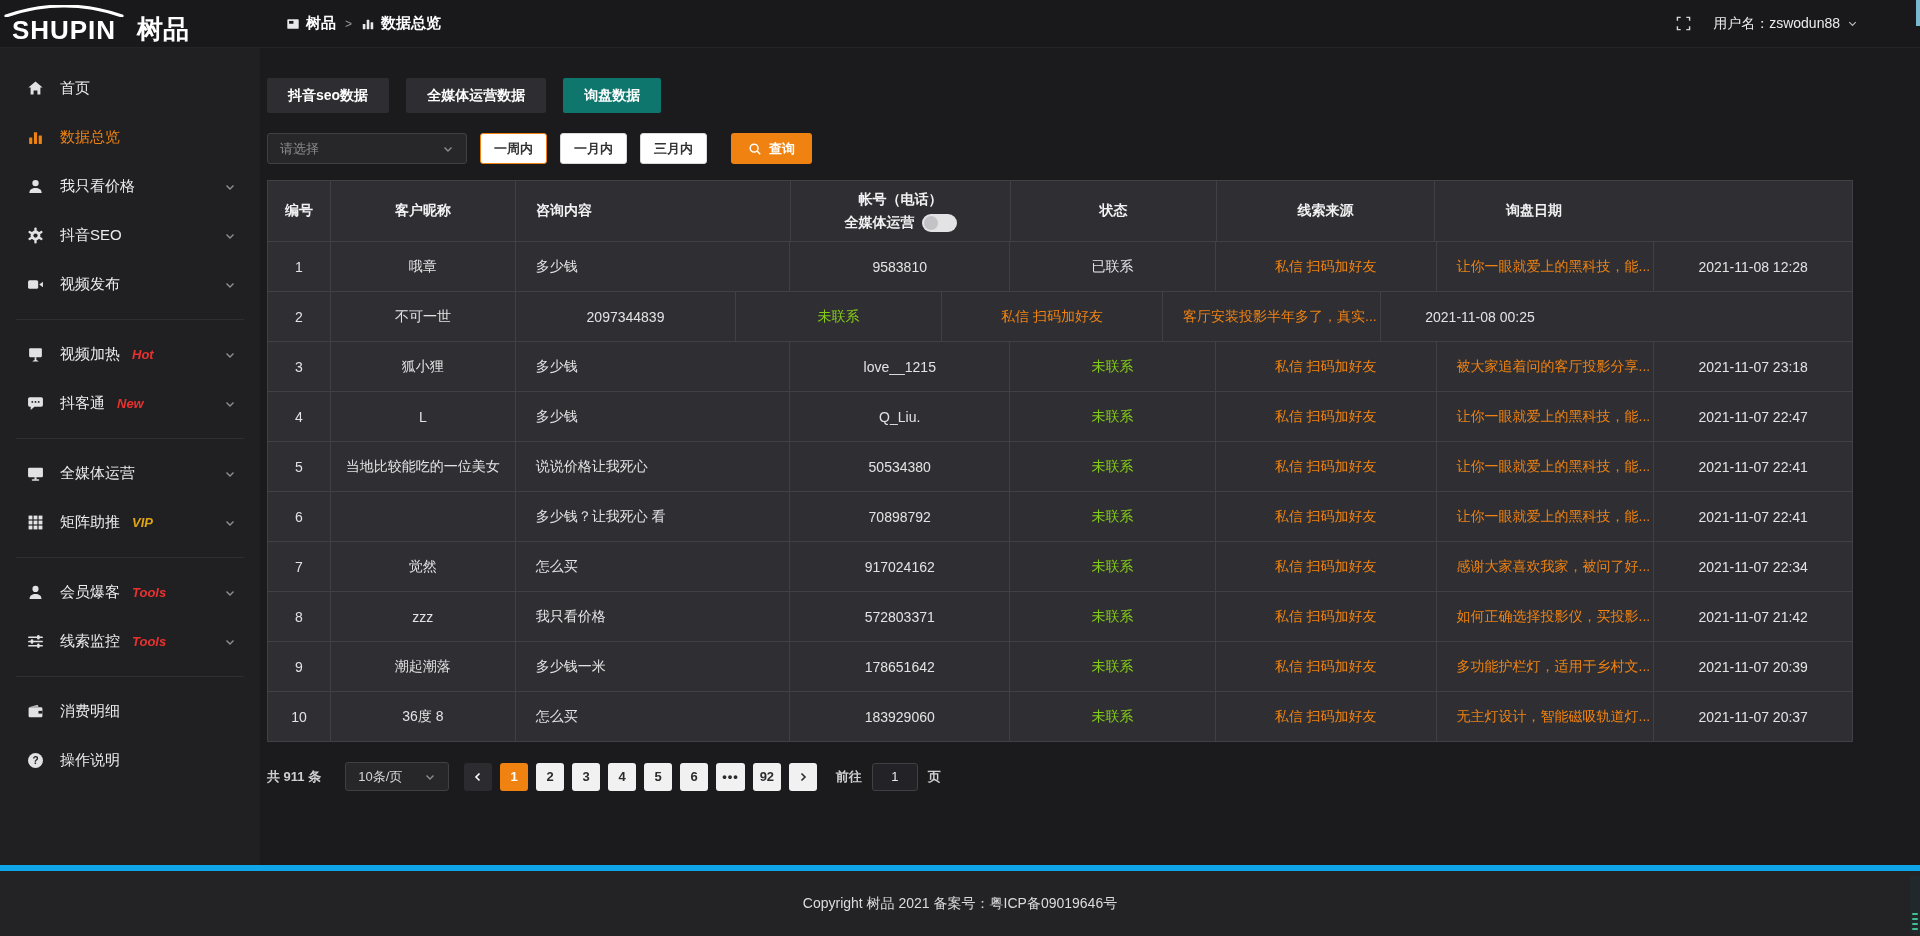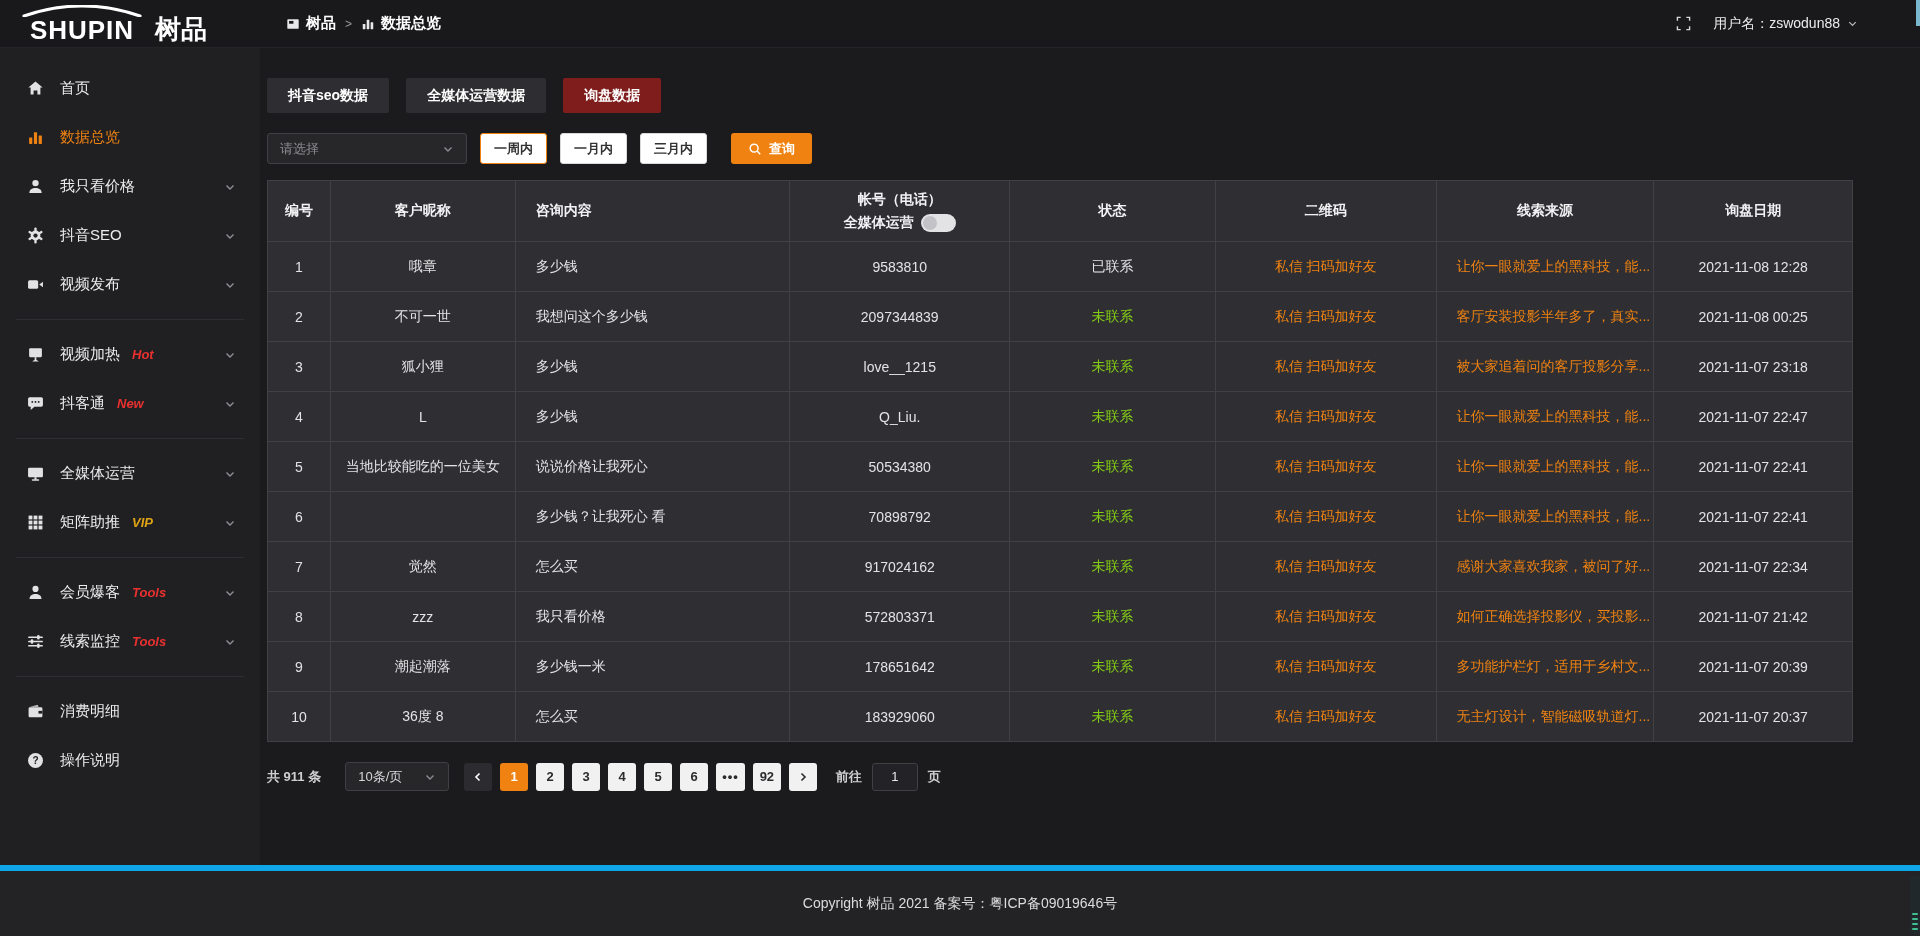--- a/index.html
+++ b/index.html
@@ -2,21 +2,21 @@
 <html><head>
 <meta charset="utf-8">
 <style>
   * { box-sizing: border-box; margin: 0; padding: 0; }
   html, body { width: 1920px; height: 936px; overflow: hidden; }
   body { background: #1b1b1d; font-family: "Liberation Sans", "DejaVu Sans", sans-serif; color: #e6e6e8; }
   .page { position: relative; width: 1920px; height: 936px; }
 
   
   .topbar { position: absolute; top: 0; left: 0; width: 100%; height: 48px; background: #19191c; display: flex; align-items: center; border-bottom: 1px solid #242428; z-index: 5; }
-  .logo-zone { width: 260px; display: flex; align-items: flex-start; padding-left: 18px; }
+  .logo-zone { width: 260px; display: flex; align-items: flex-start; }
   .logo { display: flex; align-items: flex-end; cursor: pointer; }
   .logo-en { display: flex; flex-direction: column; align-items: center; }
   .logo-arc { margin-bottom: 1px; }
   .logo-en-text { color: #fff; font-weight: bold; font-size: 26px; line-height: 0.95; letter-spacing: 1px; }
   .logo-cn { color: #fff; font-weight: bold; font-size: 26px; line-height: 1; margin-left: 9px; }
   .breadcrumb { display: flex; align-items: center; gap: 9px; margin-left: 26px; font-size: 15px; font-weight: bold; color: #fff; }
   .crumb { display: flex; align-items: center; gap: 6px; cursor: pointer; }
   .crumb .cicon { display: flex; color: #e8e8ea; }
   .crumb-sep { color: #9a9a9e; font-size: 12px; font-weight: normal; }
   .top-right { margin-left: auto; display: flex; align-items: center; gap: 22px; padding-right: 62px; }
@@ -31,21 +31,21 @@
   .side-item.active, .side-item.active .s-icon { color: #ef8211; }
   .s-label { white-space: nowrap; }
   .s-badge { margin-left: 12px; font-size: 13px; font-style: italic; font-weight: bold; }
   .s-chev { margin-left: auto; display: flex; color: #8f8f94; }
   .side-divider { height: 1px; background: #2f2f33; margin: 10px 16px; }
 
   
   .main { position: absolute; left: 260px; top: 48px; right: 0; bottom: 71px; padding: 30px 0 0 7px; }
   .tab-bar { display: flex; gap: 17px; }
   .tab { height: 35px; padding: 0 21px; display: flex; align-items: center; background: #2e2e32; color: #fff; font-size: 14px; font-weight: bold; border-radius: 2px; cursor: pointer; }
-  .tab.active { background: #7f1d1d; }
+  .tab.active { background: #0f766e; }
 
   .filter-bar { margin-top: 20px; display: flex; align-items: center; gap: 13px; }
   .select { height: 31px; background: #27272a; border: 1px solid #404044; border-radius: 3px; display: flex; align-items: center; justify-content: space-between; padding: 0 12px; font-size: 13px; cursor: pointer; }
   .select .chev { display: flex; color: #8c8c91; }
   .filter-select { width: 200px; color: #8c8c91; }
   .period-btn { height: 31px; padding: 0 13px; background: #fff; border: 1px solid #d9d9d9; border-radius: 3px; color: #333; font-size: 13px; font-weight: bold; display: flex; align-items: center; cursor: pointer; font-family: inherit; }
   .period-btn.active { border: 1px solid #ef8211; }
   .search-btn { margin-left: 11px; height: 31px; padding: 0 17px; background: #ef8211; border: none; border-radius: 3px; color: #fff; font-size: 13px; font-weight: bold; display: flex; align-items: center; gap: 7px; cursor: pointer; font-family: inherit; }
 
   
@@ -396,39 +396,37 @@
           <div class="th" style="width:220px">
             <div>帐号（电话）</div>
             <div class="toggle-line">
               <span>全媒体运营</span>
               <span class="switch">
                 <span class="knob"></span>
               </span>
             </div>
           </div>
           <div class="th align-center" style="width:206px">状态</div>
-          <div class="th align-center" style="width:221px">二维码</div>
           <div class="th align-center" style="width:218px">线索来源</div>
           <div class="th align-center" style="width:198px">询盘日期</div>
         </div>
       <div class="tbody">
           <div class="tr">
             <div class="td align-center" style="width:63px">1</div>
             <div class="td align-center" style="width:185px">哦章</div>
             <div class="td align-left" style="width:275px">多少钱</div>
             <div class="td align-center" style="width:220px">9583810</div>
             <div class="td align-center status-done" style="width:206px">已联系</div>
             <div class="td align-center link" style="width:221px">私信 扫码加好友</div>
             <div class="td align-left link" style="width:218px">让你一眼就爱上的黑科技，能...</div>
             <div class="td align-center" style="width:198px">2021-11-08 12:28</div>
           </div>
           <div class="tr">
             <div class="td align-center" style="width:63px">2</div>
             <div class="td align-center" style="width:185px">不可一世</div>
-            <div class="td align-left" style="width:275px">我想问这个多少钱</div>
             <div class="td align-center" style="width:220px">2097344839</div>
             <div class="td align-center status-pending" style="width:206px">未联系</div>
             <div class="td align-center link" style="width:221px">私信 扫码加好友</div>
             <div class="td align-left link" style="width:218px">客厅安装投影半年多了，真实...</div>
             <div class="td align-center" style="width:198px">2021-11-08 00:25</div>
           </div>
           <div class="tr">
             <div class="td align-center" style="width:63px">3</div>
             <div class="td align-center" style="width:185px">狐小狸</div>
             <div class="td align-left" style="width:275px">多少钱</div>

